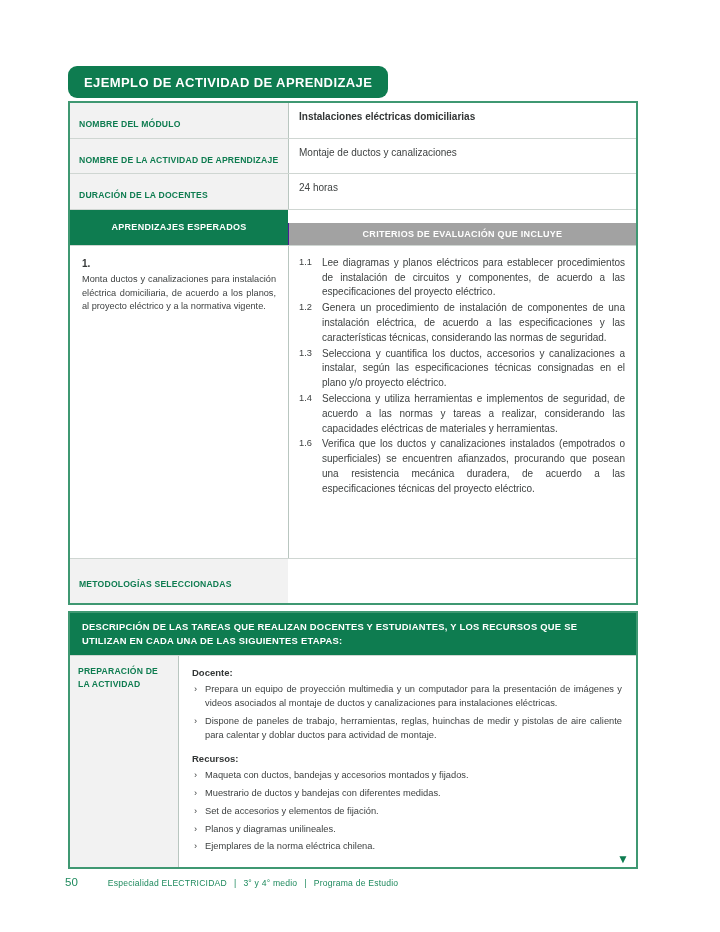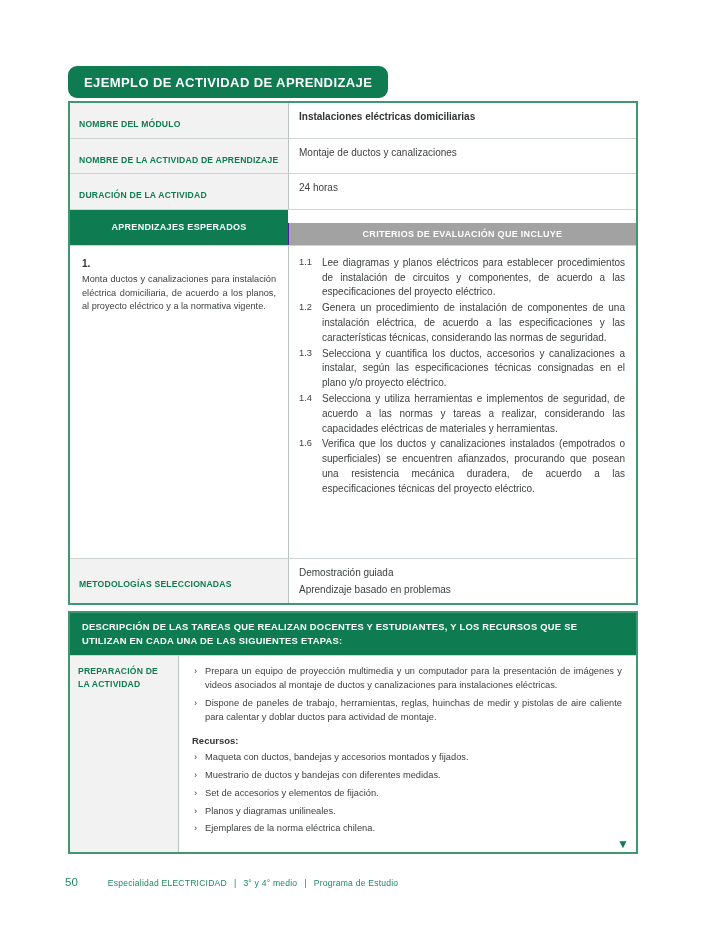--- a/index.html
+++ b/index.html
@@ -165,21 +165,21 @@
         <div class="label-cell">NOMBRE DEL MÓDULO</div>
         <div class="value-cell bold">Instalaciones eléctricas domiciliarias</div>
       </div>
 
       <div class="row">
         <div class="label-cell">NOMBRE DE LA ACTIVIDAD DE APRENDIZAJE</div>
         <div class="value-cell">Montaje de ductos y canalizaciones</div>
       </div>
 
       <div class="row">
-        <div class="label-cell">DURACIÓN DE LA ACTIVIDAD</div>
+        <div class="label-cell">DURACIÓN DE LA DOCENTES</div>
         <div class="value-cell">24 horas</div>
       </div>
 
       <div class="row hdr-row">
         <div class="hdr-left">APRENDIZAJES ESPERADOS</div>
         <div class="hdr-right">CRITERIOS DE EVALUACIÓN QUE INCLUYE</div>
       </div>
 
       <div class="row">
         <div class="ae-cell">
@@ -205,37 +205,34 @@
           </div>
           <div class="criterion">
             <span class="crit-num">1.6</span>
             <span class="crit-text">Verifica que los ductos y canalizaciones instalados (empotrados o superficiales) se encuentren afianzados, procurando que posean una resistencia mecánica duradera, de acuerdo a las especificaciones técnicas del proyecto eléctrico.</span>
           </div>
         </div>
       </div>
 
       <div class="row met-row">
         <div class="label-cell met-label">METODOLOGÍAS SELECCIONADAS</div>
-        <div class="value-cell met-values">
-          <span>Demostración guiada</span>
-          <span>Aprendizaje basado en problemas</span>
-        </div>
       </div>
 
     </div>
 
     <div class="gap"></div>
 
     <div class="tbl">
       <div class="banner">DESCRIPCIÓN DE LAS TAREAS QUE REALIZAN DOCENTES Y ESTUDIANTES, Y LOS RECURSOS QUE SE UTILIZAN EN CADA UNA DE LAS SIGUIENTES ETAPAS:</div>
 
       <div class="row prep-row">
         <div class="prep-label">PREPARACIÓN DE LA ACTIVIDAD</div>
         <div class="prep-content">
 
+          <div class="sec-heading">Docente:</div>
 
           <div class="bullet-item">
             <span class="bullet-mark">›</span>
             <span class="bullet-text">Prepara un equipo de proyección multimedia y un computador para la presentación de imágenes y videos asociados al montaje de ductos y canalizaciones para instalaciones eléctricas.</span>
           </div>
           <div class="bullet-item">
             <span class="bullet-mark">›</span>
             <span class="bullet-text">Dispone de paneles de trabajo, herramientas, reglas, huinchas de medir y pistolas de aire caliente para calentar y doblar ductos para actividad de montaje.</span>
           </div>
 

